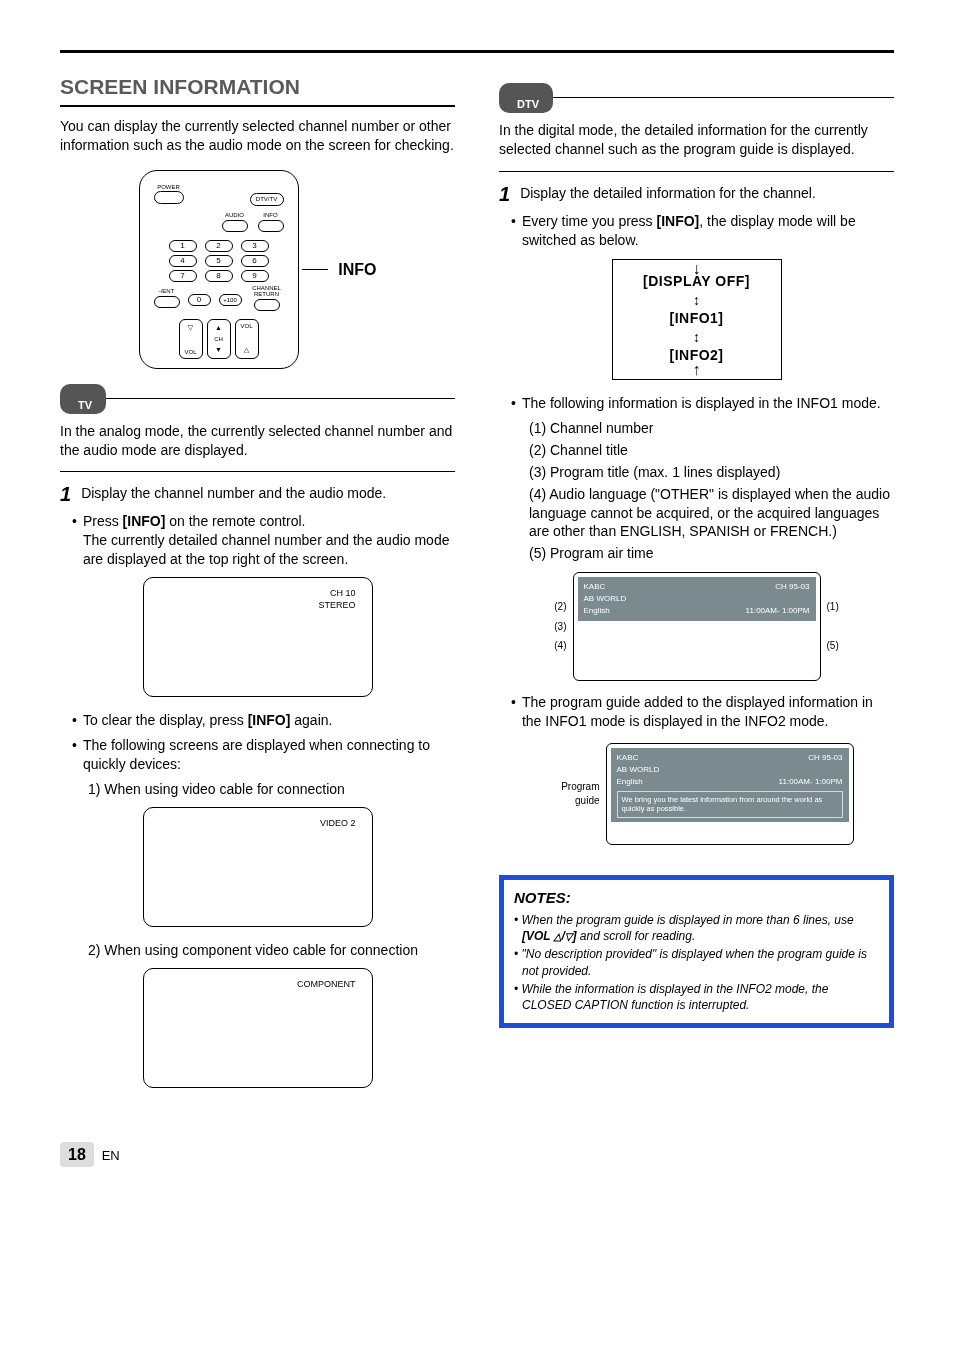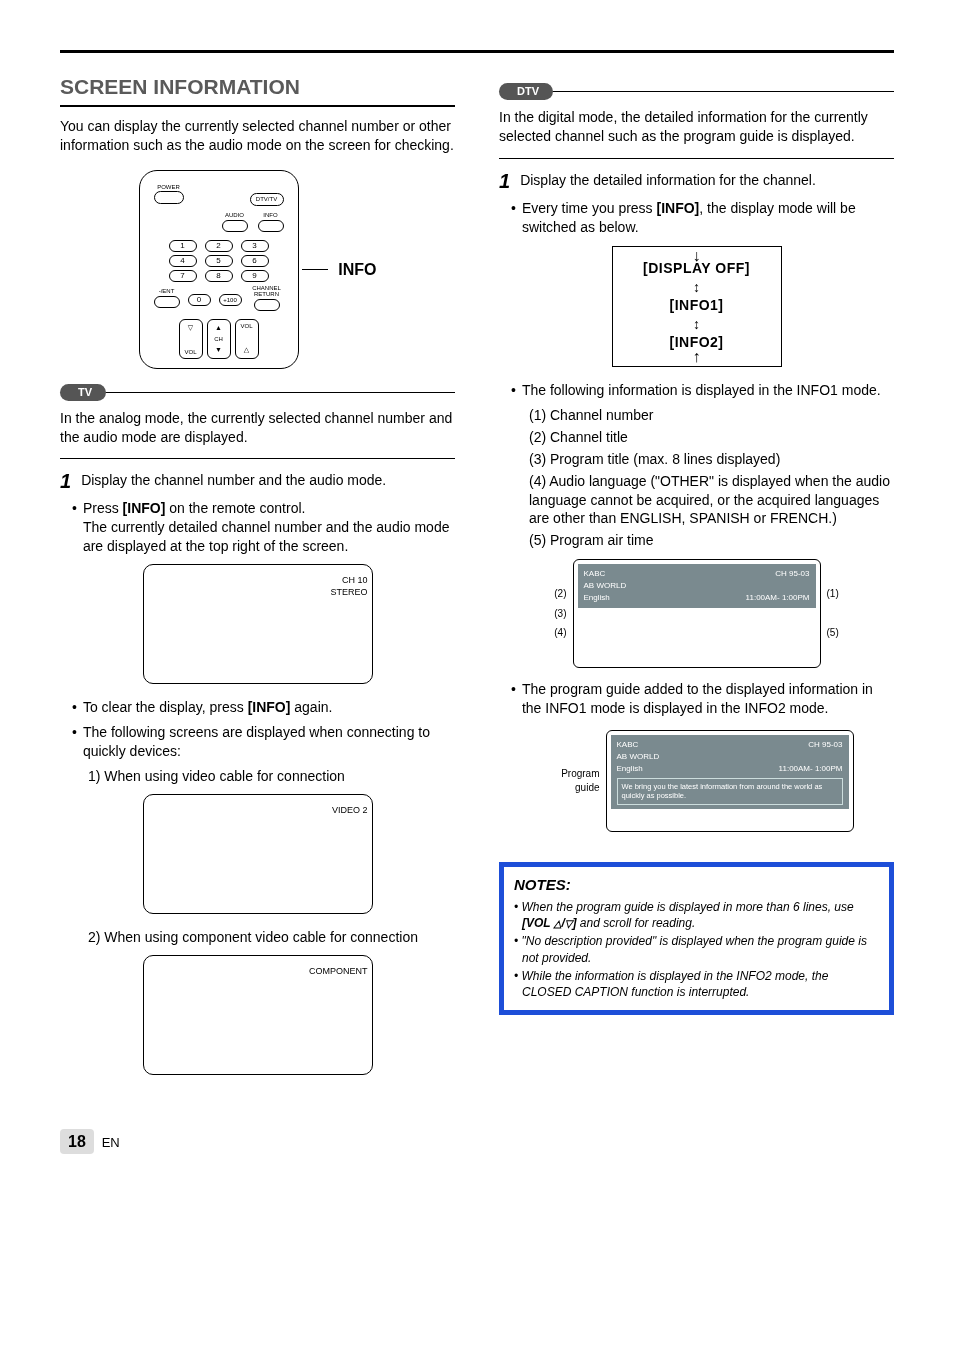--- a/index.html
+++ b/index.html
@@ -48,36 +48,36 @@
   .lbl { font-size:6px; text-align:center; line-height:1; }
   .rocker { width:24px; height:40px; border:1px solid #000; border-radius:6px; display:flex; flex-direction:column; align-items:center; justify-content:space-between; padding:3px 0; font-size:7px;}
   .info-callout {
     display:inline-block; vertical-align:middle;
     font-weight:bold; font-size:16px; margin-left:6px;
   }
   .line-to { display:inline-block; width:26px; border-top:1px solid #000; vertical-align:middle; }
   .badge-row { display:flex; align-items:center; margin: 10px 0 8px; }
   .badge {
     background:#555; color:#fff; font-size:11px; font-weight:bold;
-    padding:1px 14px 1px 18px; border-radius: 10px 10px 10px 10px;
+    padding:14px 14px 1px 18px; border-radius: 10px 10px 10px 10px;
     position:relative;
   }
   .badge-line { flex:1; border-top:1px solid #000; margin-left:-2px; }
   .thin-rule { border-top:1px solid #000; margin:12px 0; }
   .step { display:flex; gap:10px; margin-bottom:8px;}
   .step-num { font-weight:bold; font-style:italic; font-size:20px; line-height:1; }
   .bullet { display:flex; gap:6px; margin:6px 0 6px 12px;}
   .bullet::before { content:"•"; }
   .subnum { margin:4px 0 4px 28px; }
   .screen {
     width: 230px; height:120px; border:1.5px solid #000; border-radius:10px;
     margin:8px auto 14px; padding:10px 12px; font-size:9px; background:#fff;
     position:relative;
   }
-  .screen .tr { position:absolute; top:10px; right:4px; text-align:right; line-height:1.3;}
+  .screen .tr { position:absolute; top:10px; right:16px; text-align:right; line-height:1.3;}
   .osd {
     width:248px; border:1.5px solid #000; border-radius:6px;
     margin:6px auto 12px; padding:4px; font-size:8px; background:#fff;
   }
   .osd-inner { background:#7a8a8f; color:#fff; padding:4px 6px; line-height:1.5; }
   .osd-row { display:flex; justify-content:space-between; }
   .osd-guide { border:1px solid #cdd; margin-top:3px; padding:3px 4px; font-size:7.5px; line-height:1.25;}
   .osd-wrap { display:flex; align-items:center; justify-content:center; gap:6px;}
   .callout-col { font-size:10px; display:flex; flex-direction:column; gap:6px; }
   .callout-col span { white-space:nowrap; }
@@ -262,21 +262,21 @@
       <div style="position:absolute; bottom:-2px; left:50%; transform:translateX(-50%); font-size:16px;">↑</div>
     </div>
 
     <div class="bullet">
       <div>The following information is displayed in the INFO1 mode.</div>
     </div>
 
     <div class="ordered-info">
       <div>(1) Channel number</div>
       <div>(2) Channel title</div>
-      <div>(3) Program title (max. 8 lines displayed)</div>
+      <div>(3) Program title (max. 1 lines displayed)</div>
       <div>(4) Audio language ("OTHER" is displayed when the audio language cannot be acquired, or the acquired languages are other than ENGLISH, SPANISH or FRENCH.)</div>
       <div>(5) Program air time</div>
     </div>
 
     <div class="osd-wrap">
       <div class="callout-col" style="text-align:right;">
         <span>(2)</span>
         <span>(3)</span>
         <span>(4)</span>
       </div>

